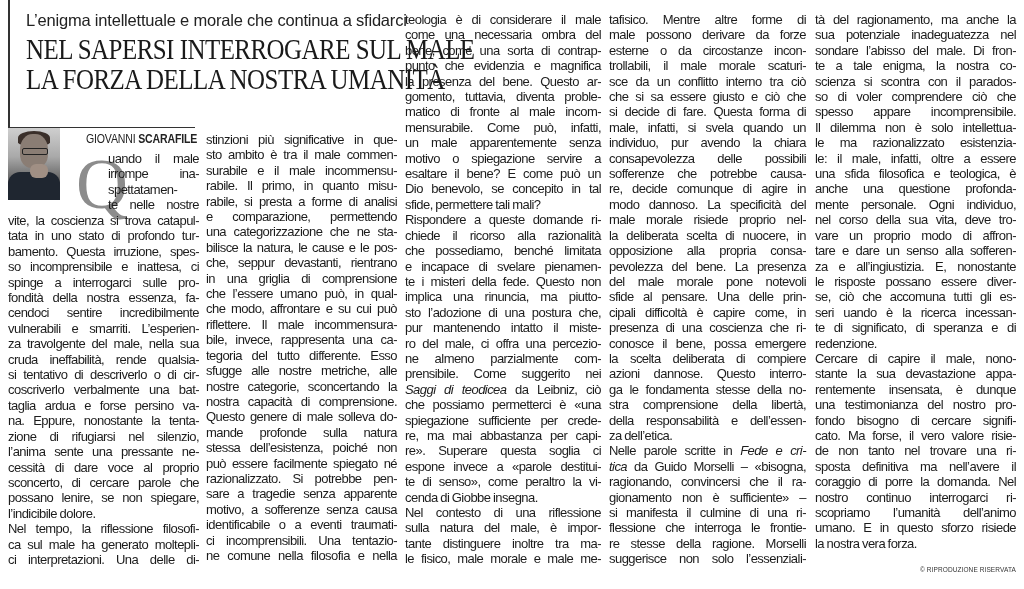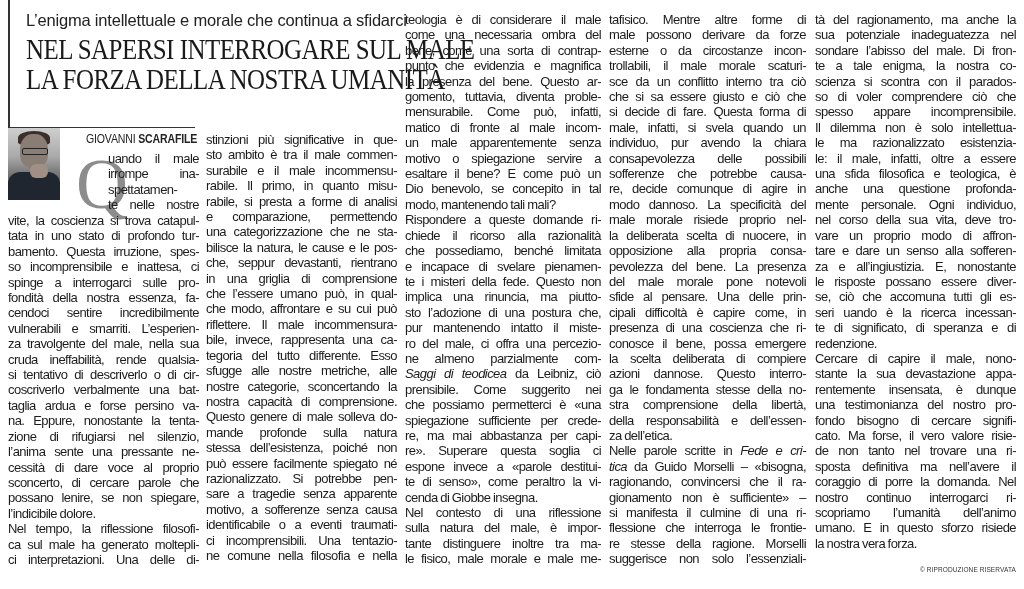--- a/index.html
+++ b/index.html
@@ -159,39 +159,39 @@
       <span class="line">ci incomprensibili. Una tentazio-</span>
       <span class="line">ne comune nella filosofia e nella</span>
     </div>
   <div class="col col3">
       <span class="line">teologia è di considerare il male</span>
       <span class="line">come una necessaria ombra del</span>
       <span class="line">bene, come una sorta di contrap-</span>
       <span class="line">punto che evidenzia e magnifica</span>
       <span class="line">la presenza del bene. Questo ar-</span>
       <span class="line">gomento, tuttavia, diventa proble-</span>
+      <span class="line">matico di fronte al male incom-</span>
       <span class="line">mensurabile. Come può, infatti,</span>
-      <span class="line">matico di fronte al male incom-</span>
       <span class="line">un male apparentemente senza</span>
       <span class="line">motivo o spiegazione servire a</span>
       <span class="line">esaltare il bene? E come può un</span>
       <span class="line">Dio benevolo, se concepito in tal</span>
-      <span class="line last">modo, mantenendo tali mali?</span>
+      <span class="line last">sfide, permettere tali mali?</span>
       <span class="line">Rispondere a queste domande ri-</span>
       <span class="line">chiede il ricorso alla razionalità</span>
       <span class="line">che possediamo, benché limitata</span>
       <span class="line">e incapace di svelare pienamen-</span>
       <span class="line">te i misteri della fede. Questo non</span>
       <span class="line">implica una rinuncia, ma piutto-</span>
       <span class="line">sto l’adozione di una postura che,</span>
       <span class="line">pur mantenendo intatto il miste-</span>
       <span class="line">ro del male, ci offra una percezio-</span>
       <span class="line">ne almeno parzialmente com-</span>
+      <span class="line">prensibile. Come suggerito nei</span>
       <span class="line"><i>Saggi di teodicea</i> da Leibniz, ciò</span>
-      <span class="line">prensibile. Come suggerito nei</span>
       <span class="line">che possiamo permetterci è «una</span>
       <span class="line">spiegazione sufficiente per crede-</span>
       <span class="line">re, ma mai abbastanza per capi-</span>
       <span class="line">re». Superare questa soglia ci</span>
       <span class="line">espone invece a «parole destitui-</span>
       <span class="line">te di senso», come peraltro la vi-</span>
       <span class="line last">cenda di Giobbe insegna.</span>
       <span class="line">Nel contesto di una riflessione</span>
       <span class="line">sulla natura del male, è impor-</span>
       <span class="line">tante distinguere inoltre tra ma-</span>

